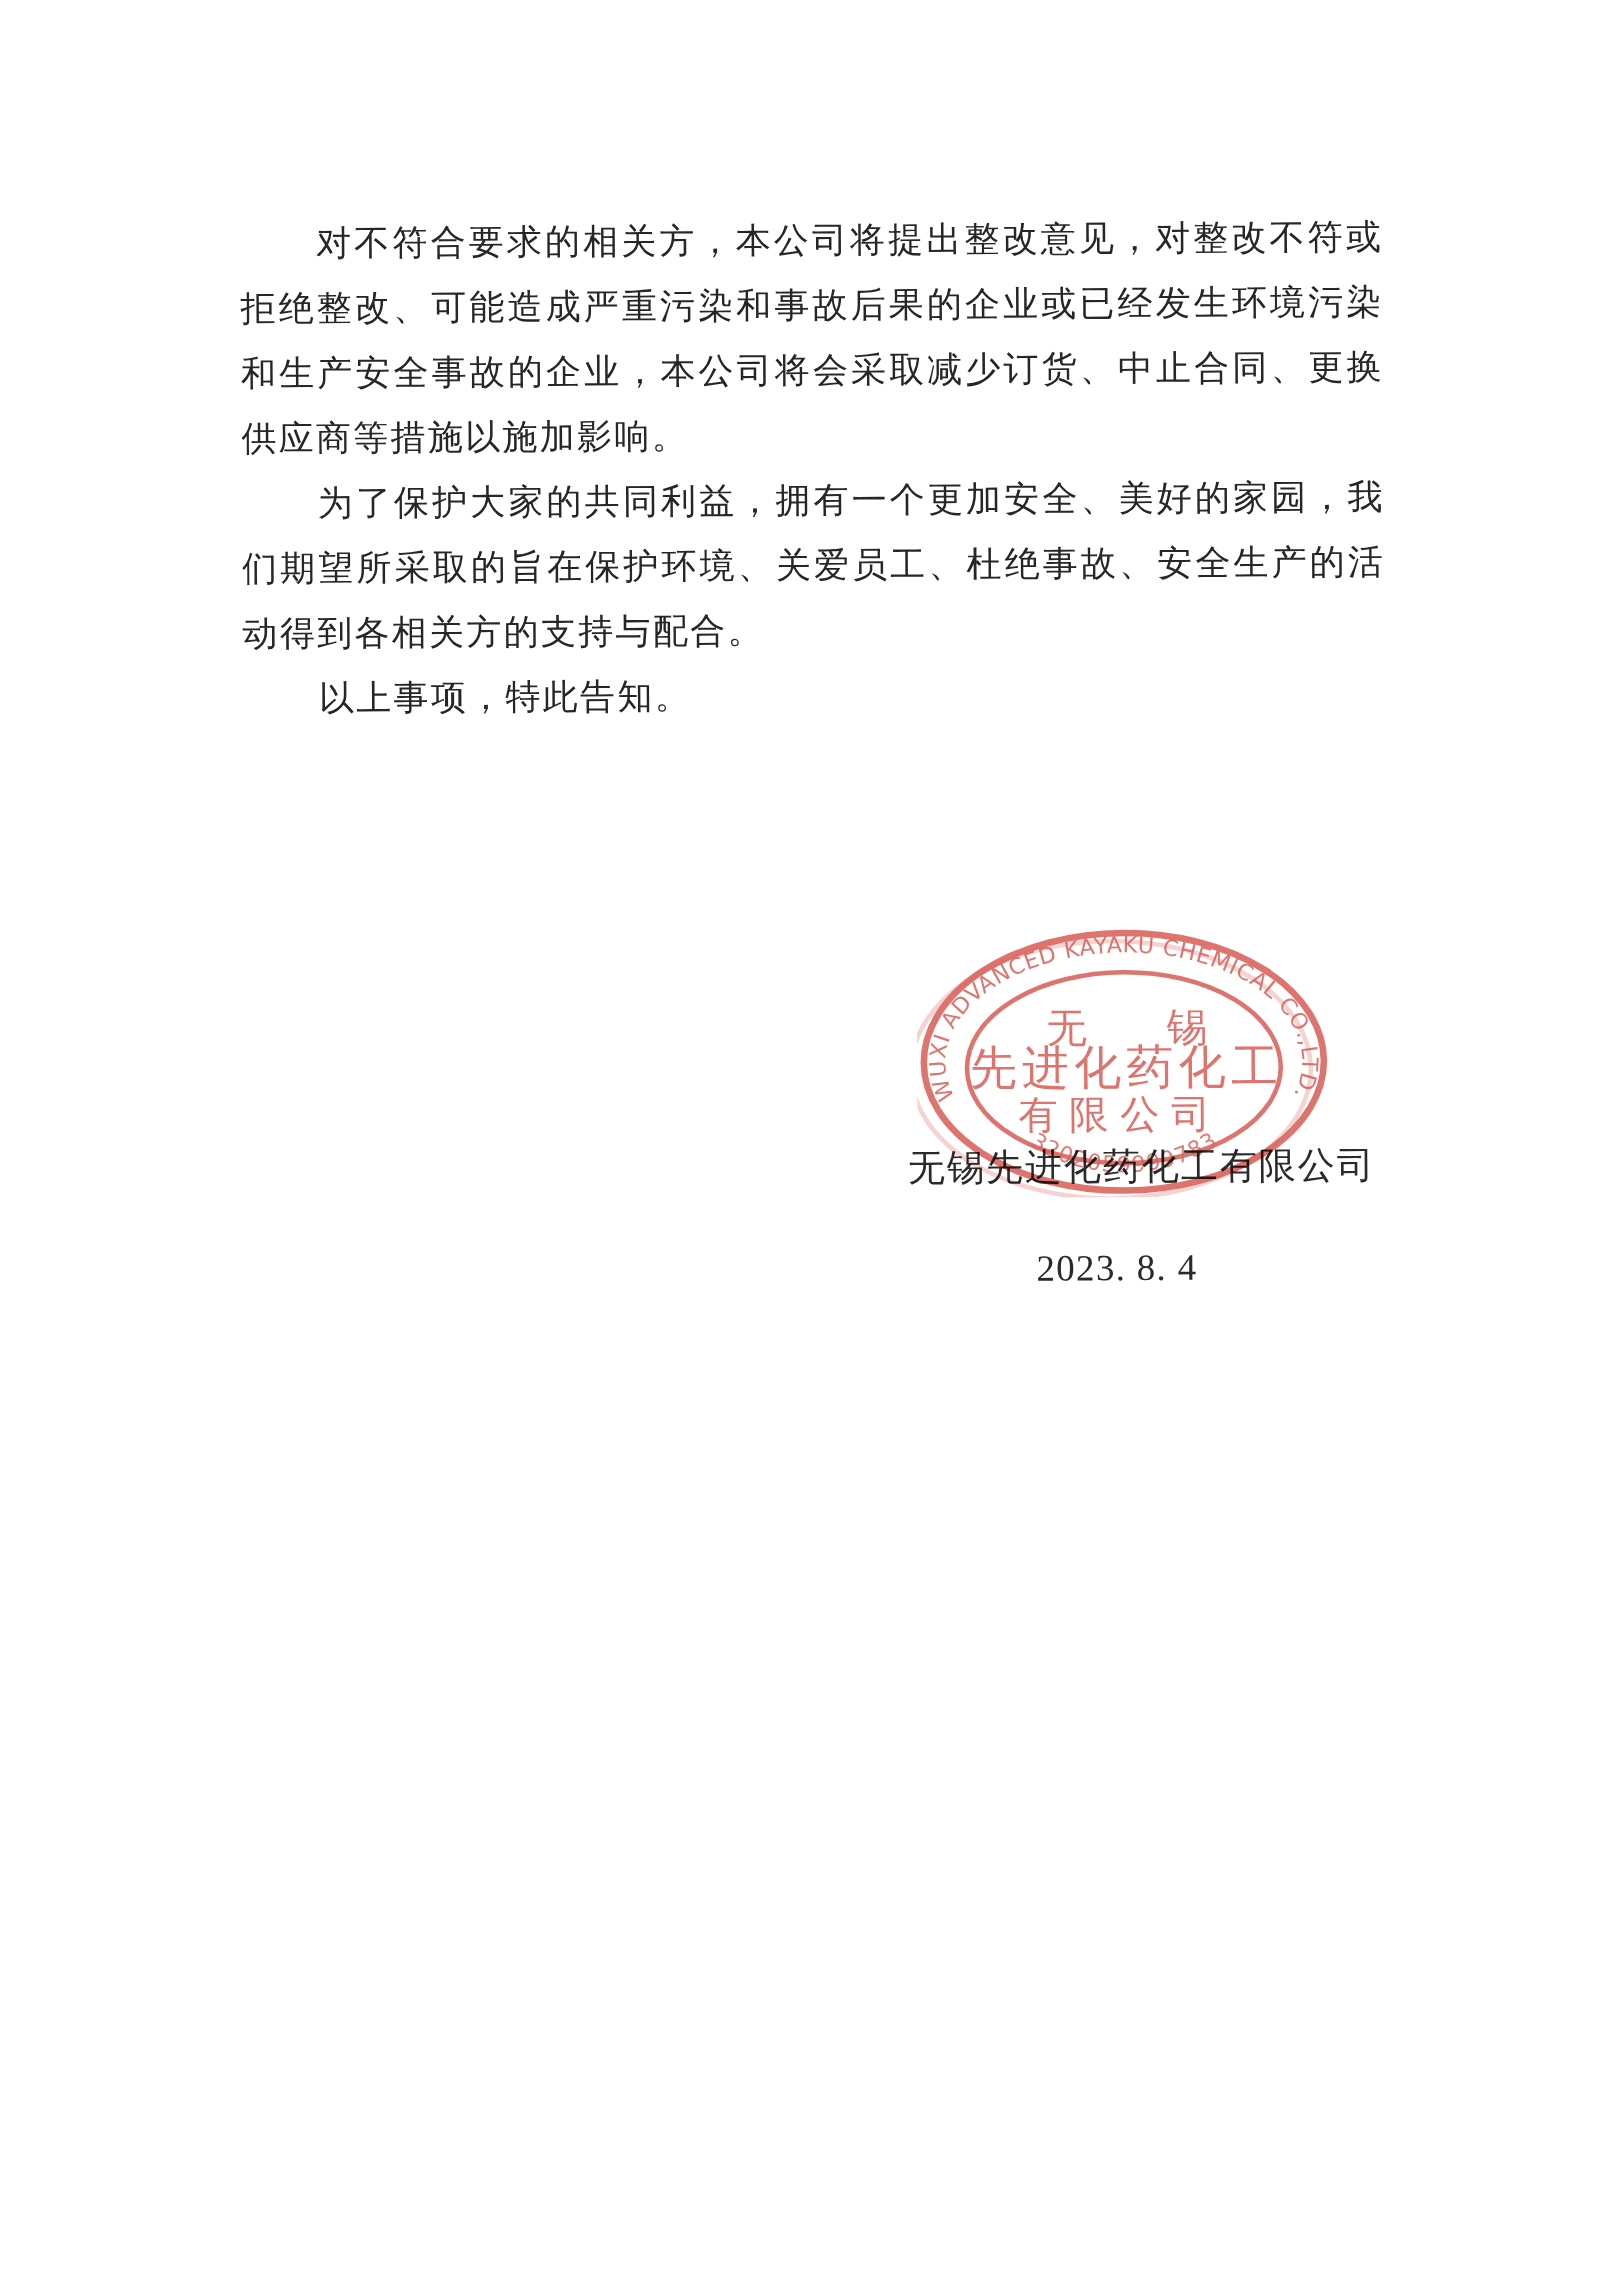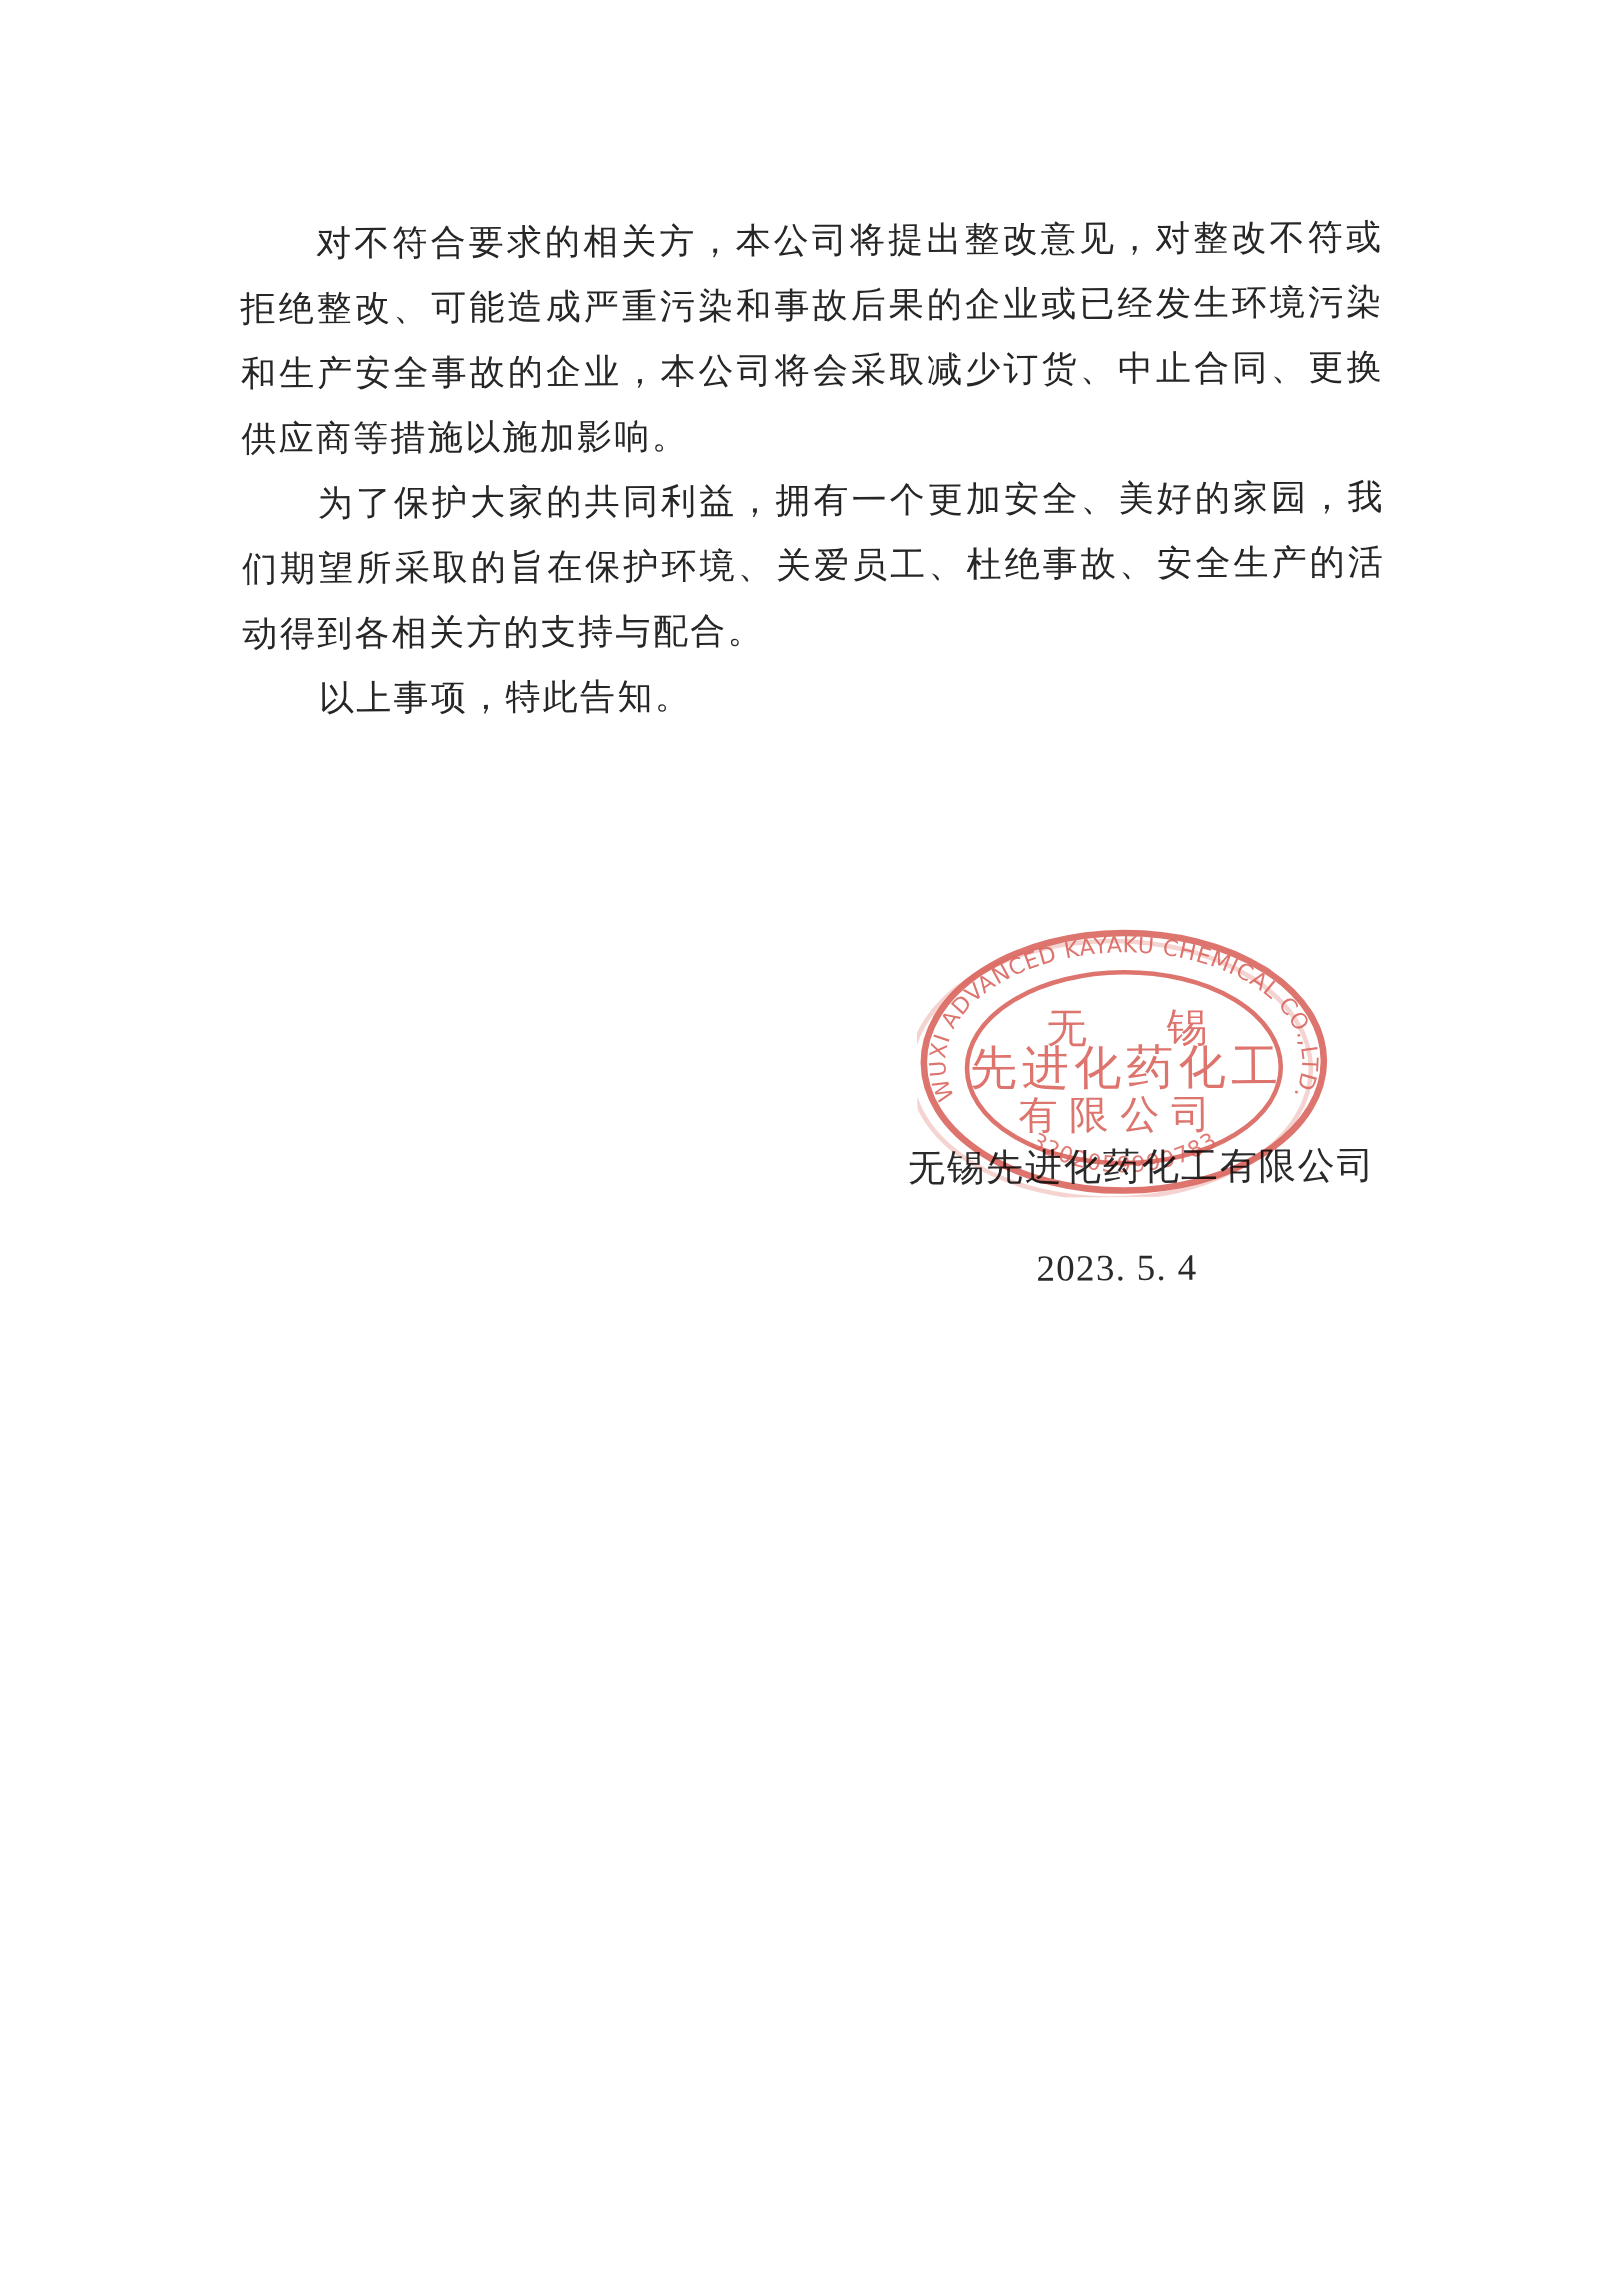--- a/index.html
+++ b/index.html
@@ -96,21 +96,21 @@
         <div class="line">和生产安全事故的企业，本公司将会采取减少订货、中止合同、更换</div>
         <div class="line last">供应商等措施以施加影响。</div>
         <div class="line first">为了保护大家的共同利益，拥有一个更加安全、美好的家园，我</div>
         <div class="line">们期望所采取的旨在保护环境、关爱员工、杜绝事故、安全生产的活</div>
         <div class="line last">动得到各相关方的支持与配合。</div>
         <div class="line first last">以上事项，特此告知。</div>
       </div>
 
     <div class="company-line">无锡先进化药化工有限公司</div>
 
-    <div class="date-line">2023. 5. 4</div>
+    <div class="date-line">2023. 8. 4</div>
 
     <div class="stamp">
       <svg viewBox="0 0 636 410" xmlns="http://www.w3.org/2000/svg">
 
         <ellipse class="ring" cx="296" cy="215" rx="306" ry="197" stroke-width="7" opacity="0.28"></ellipse>
 
         <ellipse class="ring" cx="316" cy="203" rx="306" ry="197" stroke-width="10" opacity="0.88"></ellipse>
 
         <ellipse class="ring" cx="316" cy="212" rx="240" ry="146" stroke-width="7" opacity="0.88"></ellipse>
 

